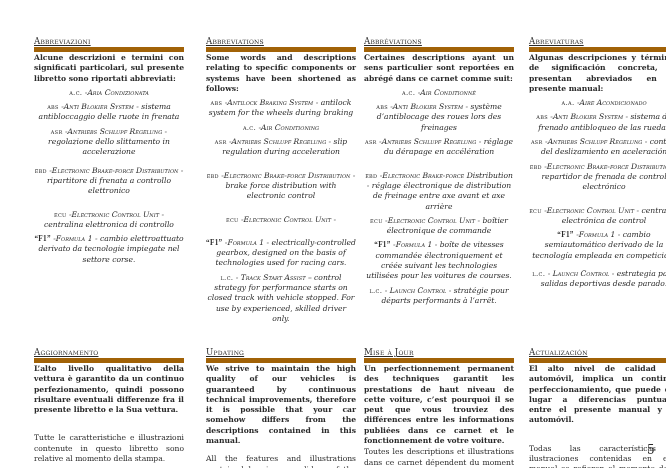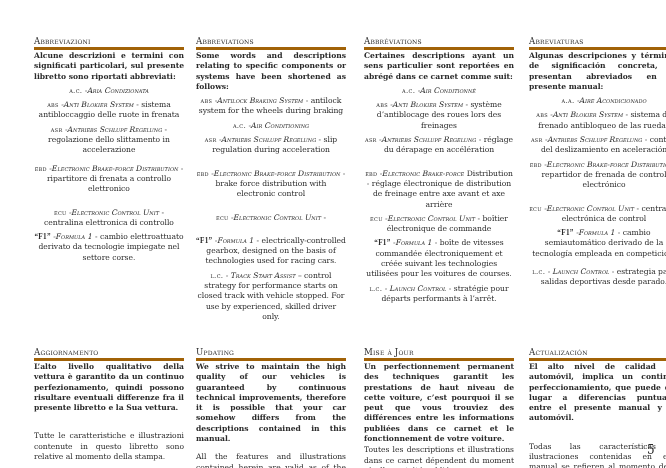--- a/index.html
+++ b/index.html
@@ -1,31 +1,31 @@
 <!DOCTYPE html>
 <html><head>
 <meta charset="utf-8">
 <style>
   html, body { margin: 0; padding: 0; background: #ffffff; }
   body { width: 666px; height: 468px; position: relative; overflow: hidden;
          font-family: "DejaVu Serif", "Liberation Serif", serif; color: #2a2a2a; }
   .col { position: absolute; width: 150px; }
-  .c1 { left: 34px; } .c2 { left: 196px; } .c3 { left: 364px; } .c4 { left: 529px; }
+  .c1 { left: 34px; } .c2 { left: 206px; } .c3 { left: 364px; } .c4 { left: 529px; }
   .heading { font-variant: small-caps; font-size: 8.6px; letter-spacing: 0.2px;
-             border-bottom: 3px solid #a16207; padding-bottom: 1px; color: #2a2a2a;
-             line-height: 10px; }
+             border-bottom: 5px solid #a16207; padding-bottom: 1px; color: #2a2a2a;
+             line-height: 10px; text-decoration: underline; }
   .top { top: 36px; }
   .bottom { top: 347px; }
   p { margin: 0; font-size: 7.6px; line-height: 10.3px; text-align: justify; }
   .intro { margin-top: 1px; font-weight: bold; }
   .entry { margin-top: 4px; font-size: 7.6px; line-height: 10.3px; text-align: center; }
   .entry .abbr { font-variant: small-caps; text-transform: lowercase; font-size: 7.2px; letter-spacing: 0.3px; }
   .entry .abbr.q { text-transform: none; font-weight: bold; font-variant: normal; font-family: Liberation Serif, serif; }
   .entry .name { font-style: italic; font-variant: small-caps; }
-  .entry .desc { }
+  .entry .desc { font-style: italic; }
   .gap { height: 8px; }
   .page-number { position: absolute; left: 647px; top: 443px; font-size: 12px; color: #2a2a2a; }
 </style>
 </head>
 <body>
 
 <div class="col c1 top">
   <div class="heading">Abbreviazioni</div>
   <p class="intro">Alcune descrizioni e termini con significati particolari, sul presente libretto sono riportati abbreviati:</p>
   <div class="entry"><span class="abbr">A.C.</span> <span class="name">-Aria Condizionata</span><span class="desc"></span></div>

